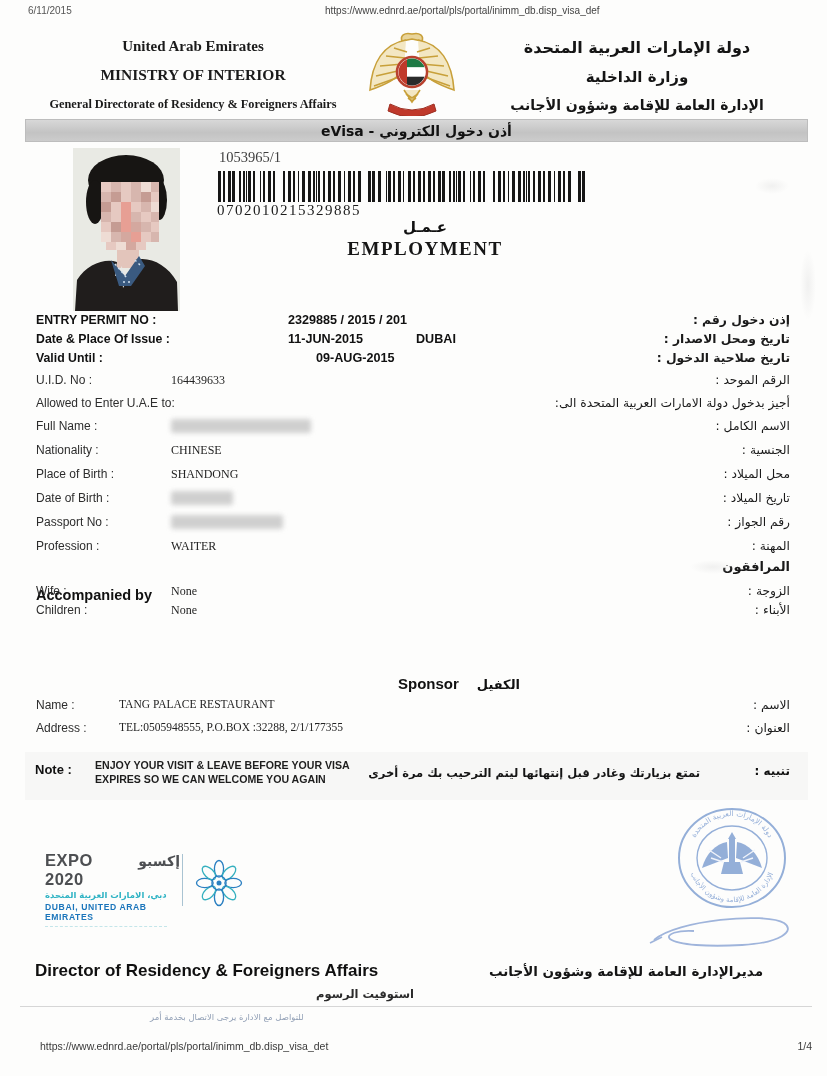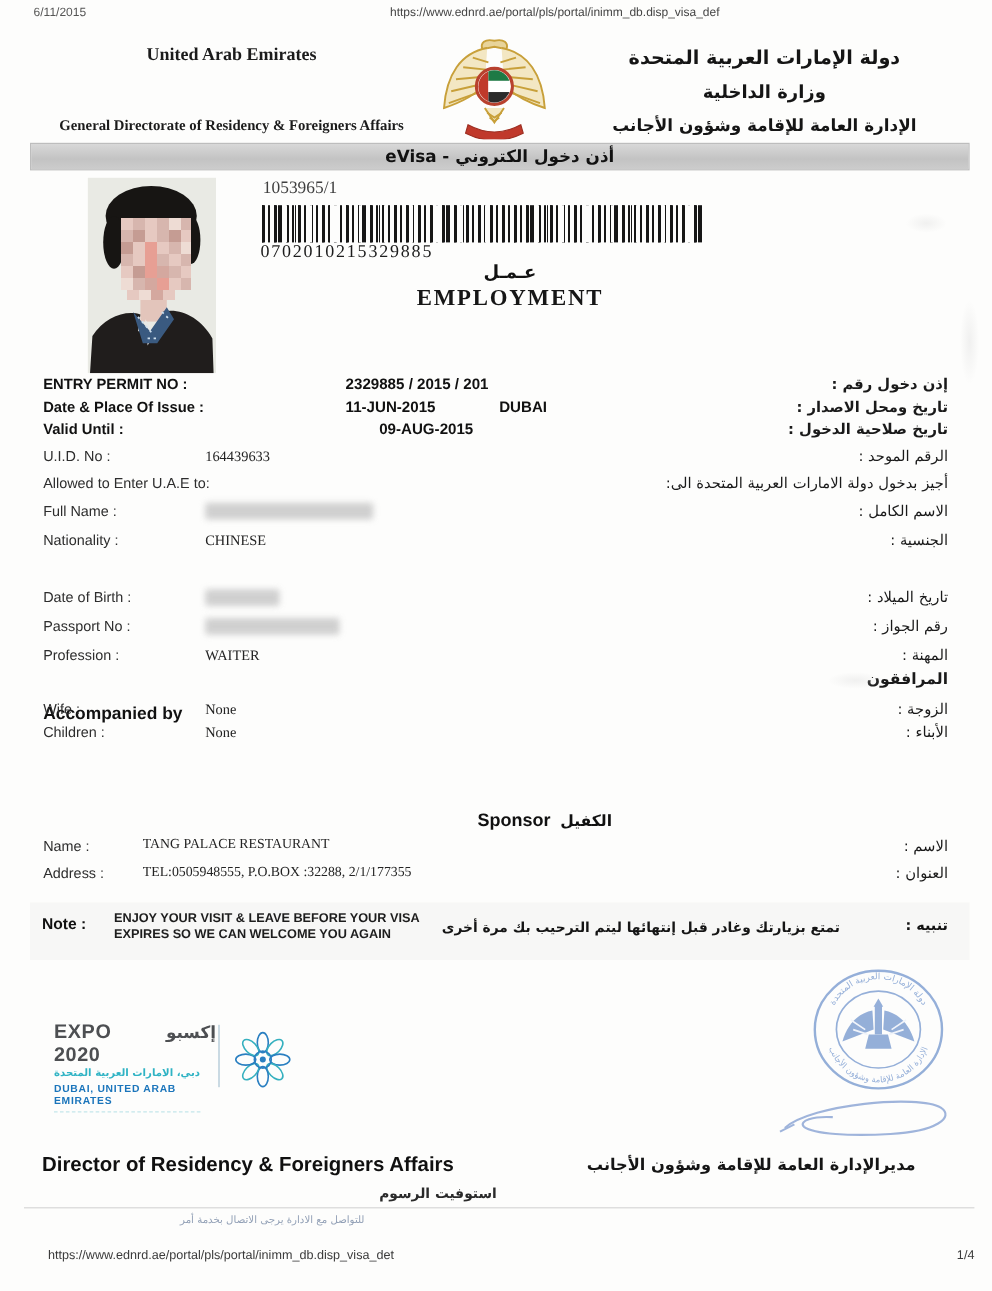--- a/index.html
+++ b/index.html
@@ -30,21 +30,21 @@
   .lbl{position:absolute;left:0;font-size:12px;color:#2d2d2d;white-space:nowrap;}
   .b{font-weight:bold;font-size:12.3px;color:#111;}
   .val{position:absolute;left:135px;font-family:"Liberation Serif",serif;font-size:12px;color:#232323;white-space:nowrap;}
   .vb{position:absolute;left:252px;font-family:"Liberation Sans",sans-serif;font-weight:bold;font-size:12.6px;color:#111;white-space:nowrap;}
   .vb2{left:280px;}
   .place{left:380px;}
   .arl{position:absolute;right:0;direction:rtl;font-family:"DejaVu Sans",sans-serif;font-size:12.3px;color:#1a1a1a;white-space:nowrap;}
   .redact{position:absolute;left:135px;top:0;height:14px;background:#c8c8c8;border-radius:2px;filter:blur(2.5px);opacity:.85;}
   .sec-title{font-weight:bold;font-size:14.5px;color:#111;margin-top:28px;}
   
-  .sp-title{left:398px;top:675px;display:flex;gap:8px;align-items:baseline;}
+  .sp-title{left:398px;top:675px;display:flex;gap:18px;align-items:baseline;}
   .sp-title .en{font-weight:bold;font-size:15px;color:#111;}
   .sp-title .ar{font-family:"DejaVu Sans",sans-serif;font-weight:bold;font-size:13px;color:#111;direction:rtl;text-align:right;}
   .sval{position:absolute;left:83px;font-family:"Liberation Serif",serif;font-size:11.5px;color:#232323;white-space:nowrap;}
   
   .noteband{left:25px;right:19px;top:752px;height:48px;background:#f4f4f2;opacity:.6;}
   .note-en{left:95px;top:759px;width:268px;font-weight:bold;font-size:10.6px;line-height:1.3;color:#1d1d1d;}
   .note-ar{right:127px;top:766px;direction:rtl;font-family:"DejaVu Sans",sans-serif;font-weight:bold;font-size:11.5px;color:#151515;white-space:nowrap;}
   
   .expo{left:45px;top:851px;width:135px;}
   .expo .l1{display:flex;gap:7px;align-items:baseline;}
@@ -66,20 +66,21 @@
 </style>
 </head>
 <body>
 
 <div class="page">
 
   <span class="abs meta" style="left:28px;top:5px">6/11/2015</span>
   <span class="abs meta" style="left:325px;top:5px;color:#444">https://www.ednrd.ae/portal/pls/portal/inimm_db.disp_visa_def</span>
 
   <div class="abs hdr-en" style="top:38px;font-size:15px">United Arab Emirates</div>
+  <div class="abs hdr-en" style="top:66px;font-size:15.5px">MINISTRY OF INTERIOR</div>
   <div class="abs hdr-en" style="top:97px;font-size:12.3px">General Directorate of Residency &amp; Foreigners Affairs</div>
 
   <svg class="abs" style="left:362px;top:28px" width="100" height="88" viewBox="0 0 100 88">
     <g fill="none" stroke="#c8a03a" stroke-width="1.6">
       <path d="M50 6 C42 4 38 8 40 13 L50 11 L60 13 C62 8 58 4 50 6 Z" fill="#e8d49a"></path>
       <path d="M44 12 C22 16 10 34 8 62 C20 58 34 52 42 42" fill="#f3e7c3"></path>
       <path d="M56 12 C78 16 90 34 92 62 C80 58 66 52 58 42" fill="#f3e7c3"></path>
       <path d="M12 58 L40 48 M14 48 L40 42 M18 38 L41 36 M24 28 L43 30 M32 20 L45 24"></path>
       <path d="M88 58 L60 48 M86 48 L60 42 M82 38 L59 36 M76 28 L57 30 M68 20 L55 24"></path>
       <path d="M42 62 L50 74 L58 62" fill="#f3e7c3"></path>
@@ -199,20 +200,25 @@
   <div class="frow" style="top:419px">
     <span class="lbl">Full Name :</span>
     <span class="redact" style="width:140px"></span>
     <span class="arl">الاسم الكامل :</span>
   </div>
   <div class="frow" style="top:443px">
     <span class="lbl">Nationality :</span>
     <span class="val">CHINESE</span>
     <span class="arl">الجنسية :</span>
   </div>
+  <div class="frow" style="top:467px">
+    <span class="lbl">Place of Birth :</span>
+    <span class="val">SHANDONG</span>
+    <span class="arl">محل الميلاد :</span>
+  </div>
   <div class="frow" style="top:491px">
     <span class="lbl">Date of Birth :</span>
     <span class="redact" style="width:62px"></span>
     <span class="arl">تاريخ الميلاد :</span>
   </div>
   <div class="frow" style="top:515px">
     <span class="lbl">Passport No :</span>
     <span class="redact" style="width:112px"></span>
     <span class="arl">رقم الجواز :</span>
   </div>

